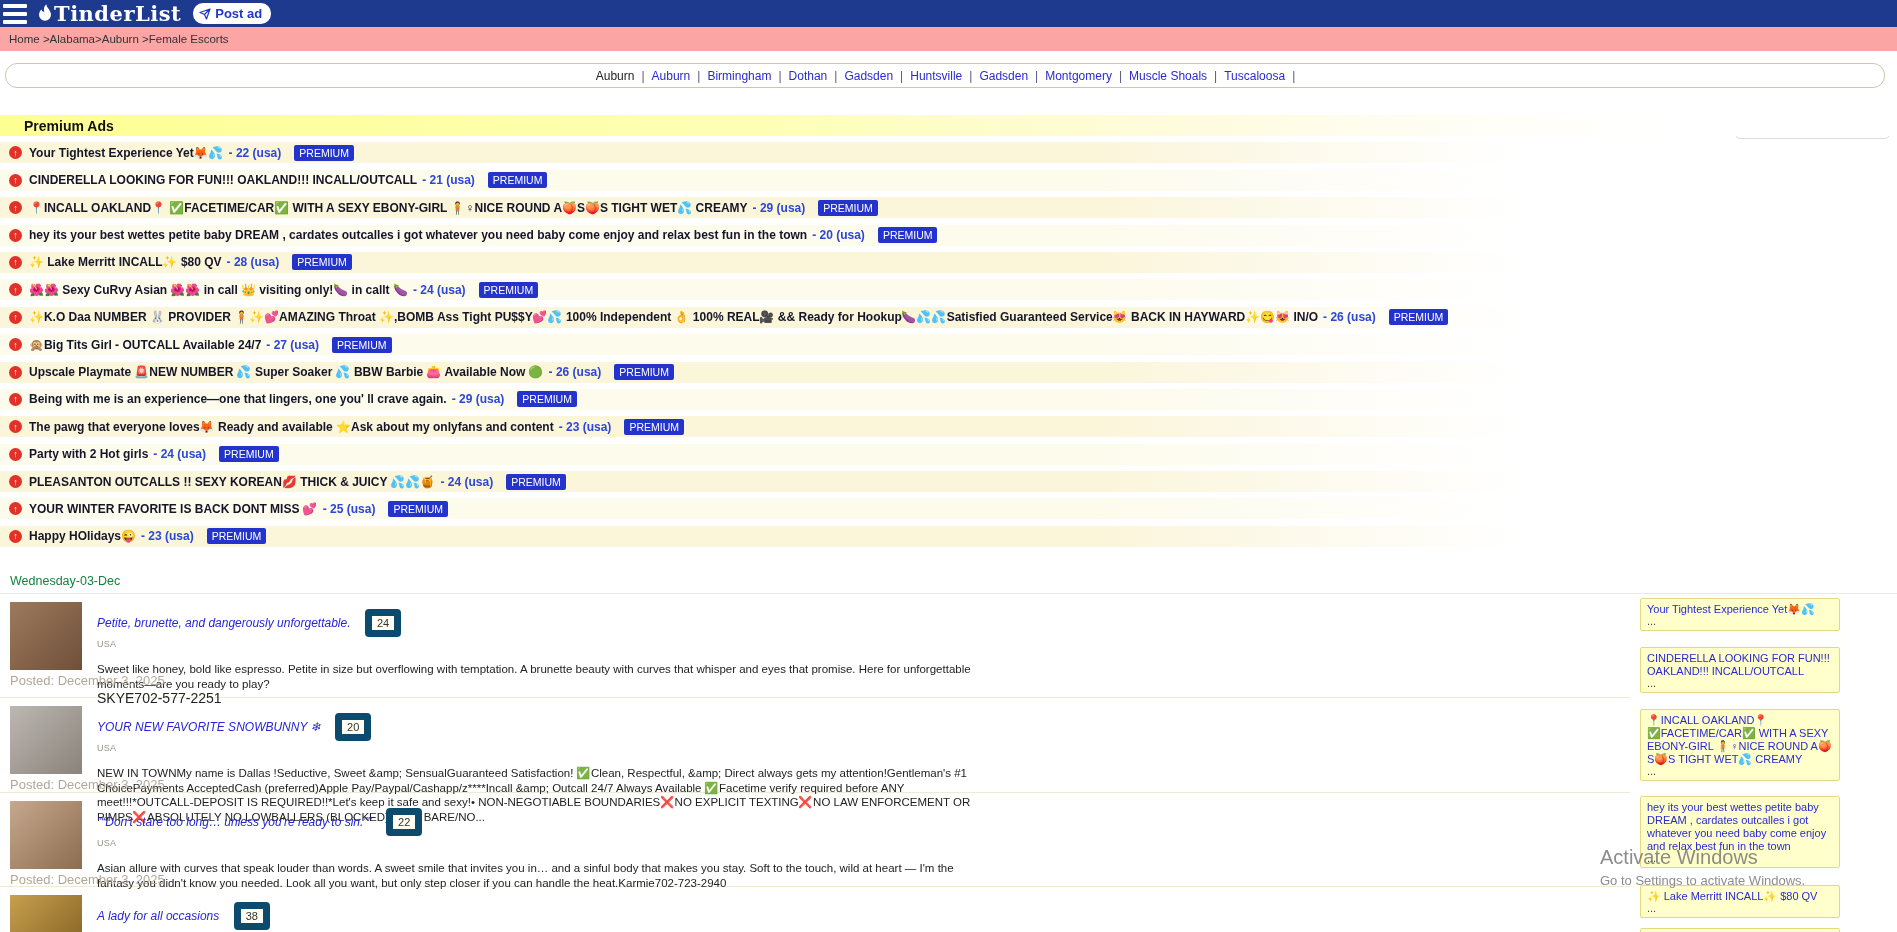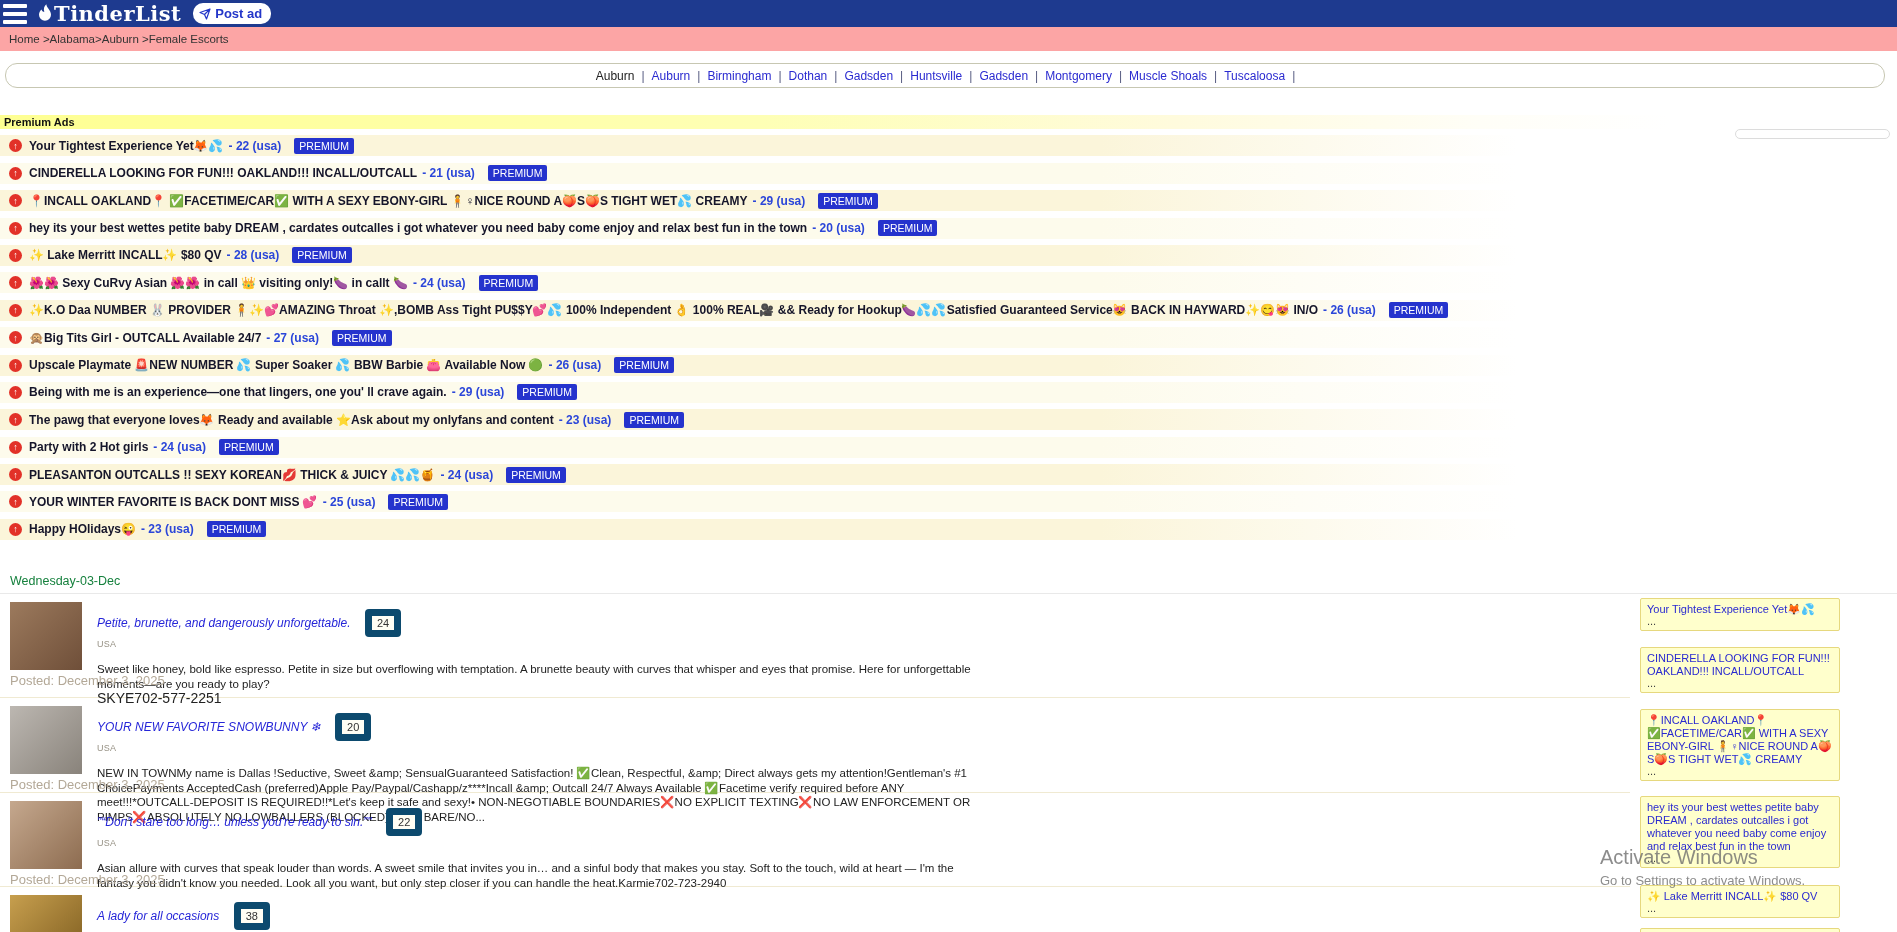--- a/index.html
+++ b/index.html
@@ -25,21 +25,21 @@
   .navbox { position:absolute; top:63px; left:5px; width:1880px; height:25px; background:#fff; border:1px solid #c7c7b2; border-radius:12px; display:flex; align-items:center; justify-content:center; font-size:12px; }
   .navbox .current { color:#222; margin:0 4px; }
   .navbox a { color:#2a2ad0; text-decoration:none; margin:0 4px; cursor:pointer; }
   .navbox .csep { color:#555a80; margin:0 3px; }
 
   
   .thinbox { position:absolute; top:129px; left:1735px; width:155px; height:10px; border:1px solid #dcdcdc; border-radius:5px; background:#fff; }
 
   
   .premium { position:absolute; top:115px; left:0; width:1897px; }
-  .premium-header { height:14px; display:flex; align-items:center; padding-left:4px; font-size:11px; font-weight:bold; color:#111;
+  .premium-header { height:21px; display:flex; align-items:center; padding-left:24px; font-size:14px; font-weight:bold; color:#111;
     background:linear-gradient(90deg,#feff92 0%,#feffb5 40%,#fffbdd 62%,#fffef7 78%,#ffffff 88%); }
   .prow { height:21px; margin-top:6.4px; display:flex; align-items:center; padding-left:9px; white-space:nowrap; }
   .prow.cream { background:linear-gradient(90deg,#fbf5da 0%,#fbf5da 58%,rgba(251,245,218,0) 80%); }
   .prow.light { background:linear-gradient(90deg,#fdfbec 0%,#fdfbec 58%,rgba(253,251,236,0) 80%); }
   .up-icon { flex:0 0 auto; width:13px; height:13px; border-radius:50%; background:#e23128; color:#fff; display:inline-flex; align-items:center; justify-content:center; font-size:9px; font-weight:bold; margin-right:7px; }
   .up-icon::before { content:"↑"; }
   .ptitle { font-size:12px; font-weight:bold; color:#15152a; text-decoration:none; cursor:pointer; }
   .pmeta { font-size:12px; font-weight:bold; color:#2b46d9; margin-left:5px; }
   .pbadge { background:#2533cd; color:#fff; font-size:10.5px; font-weight:normal; padding:2px 5px; border-radius:2px; margin-left:13px; }
 

